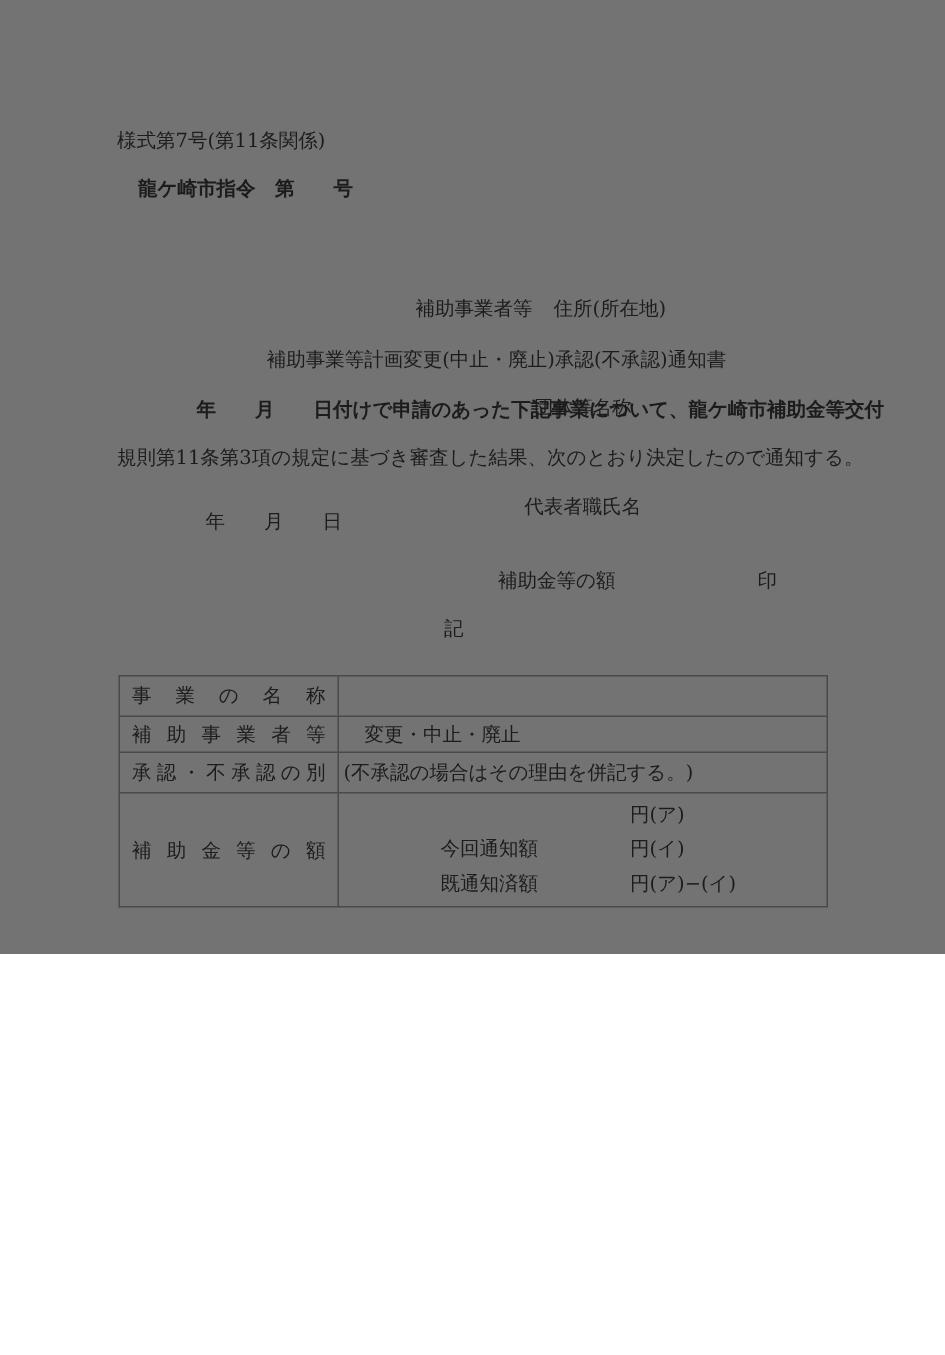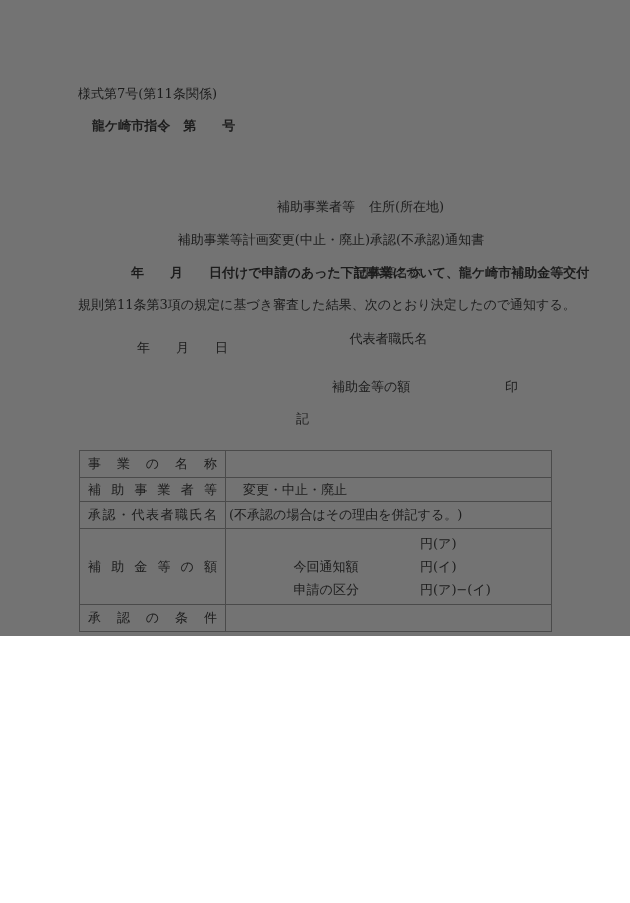--- a/index.html
+++ b/index.html
@@ -109,42 +109,38 @@
     <tbody>
         <tr class="r-md">
       <td class="hdr">事業の名称</td>
       <td class="val"></td>
     </tr>
     <tr class="r-sm">
       <td class="hdr">補助事業者等</td>
       <td class="val">変更・中止・廃止</td>
     </tr>
     <tr class="r-md">
-      <td class="hdr">承認・代表者職氏名</td>
+      <td class="hdr">承認・不承認の別</td>
       <td class="val-tight">(不承認の場合はその理由を併記する。)</td>
     </tr>
     <tr class="r-big">
       <td class="hdr">補助金等の額</td>
       <td>
         <div class="amount-block">
           <div class="amount-line">
             <span>今回通知額</span>
             <span class="amount-value">円(ア)</span>
           </div>
           <div class="amount-line">
-            <span>申請の区分</span>
+            <span>既通知済額</span>
             <span class="amount-value">円(イ)</span>
           </div>
           <div class="amount-line">
             
             <span class="amount-value">円(ア)−(イ)</span>
           </div>
         </div>
       </td>
     </tr>
-    <tr class="r-md">
-      <td class="hdr">承認の条件</td>
-      <td class="val"></td>
-    </tr>
   </tbody>
     </table>
 
 </div>
 
 </body></html>

